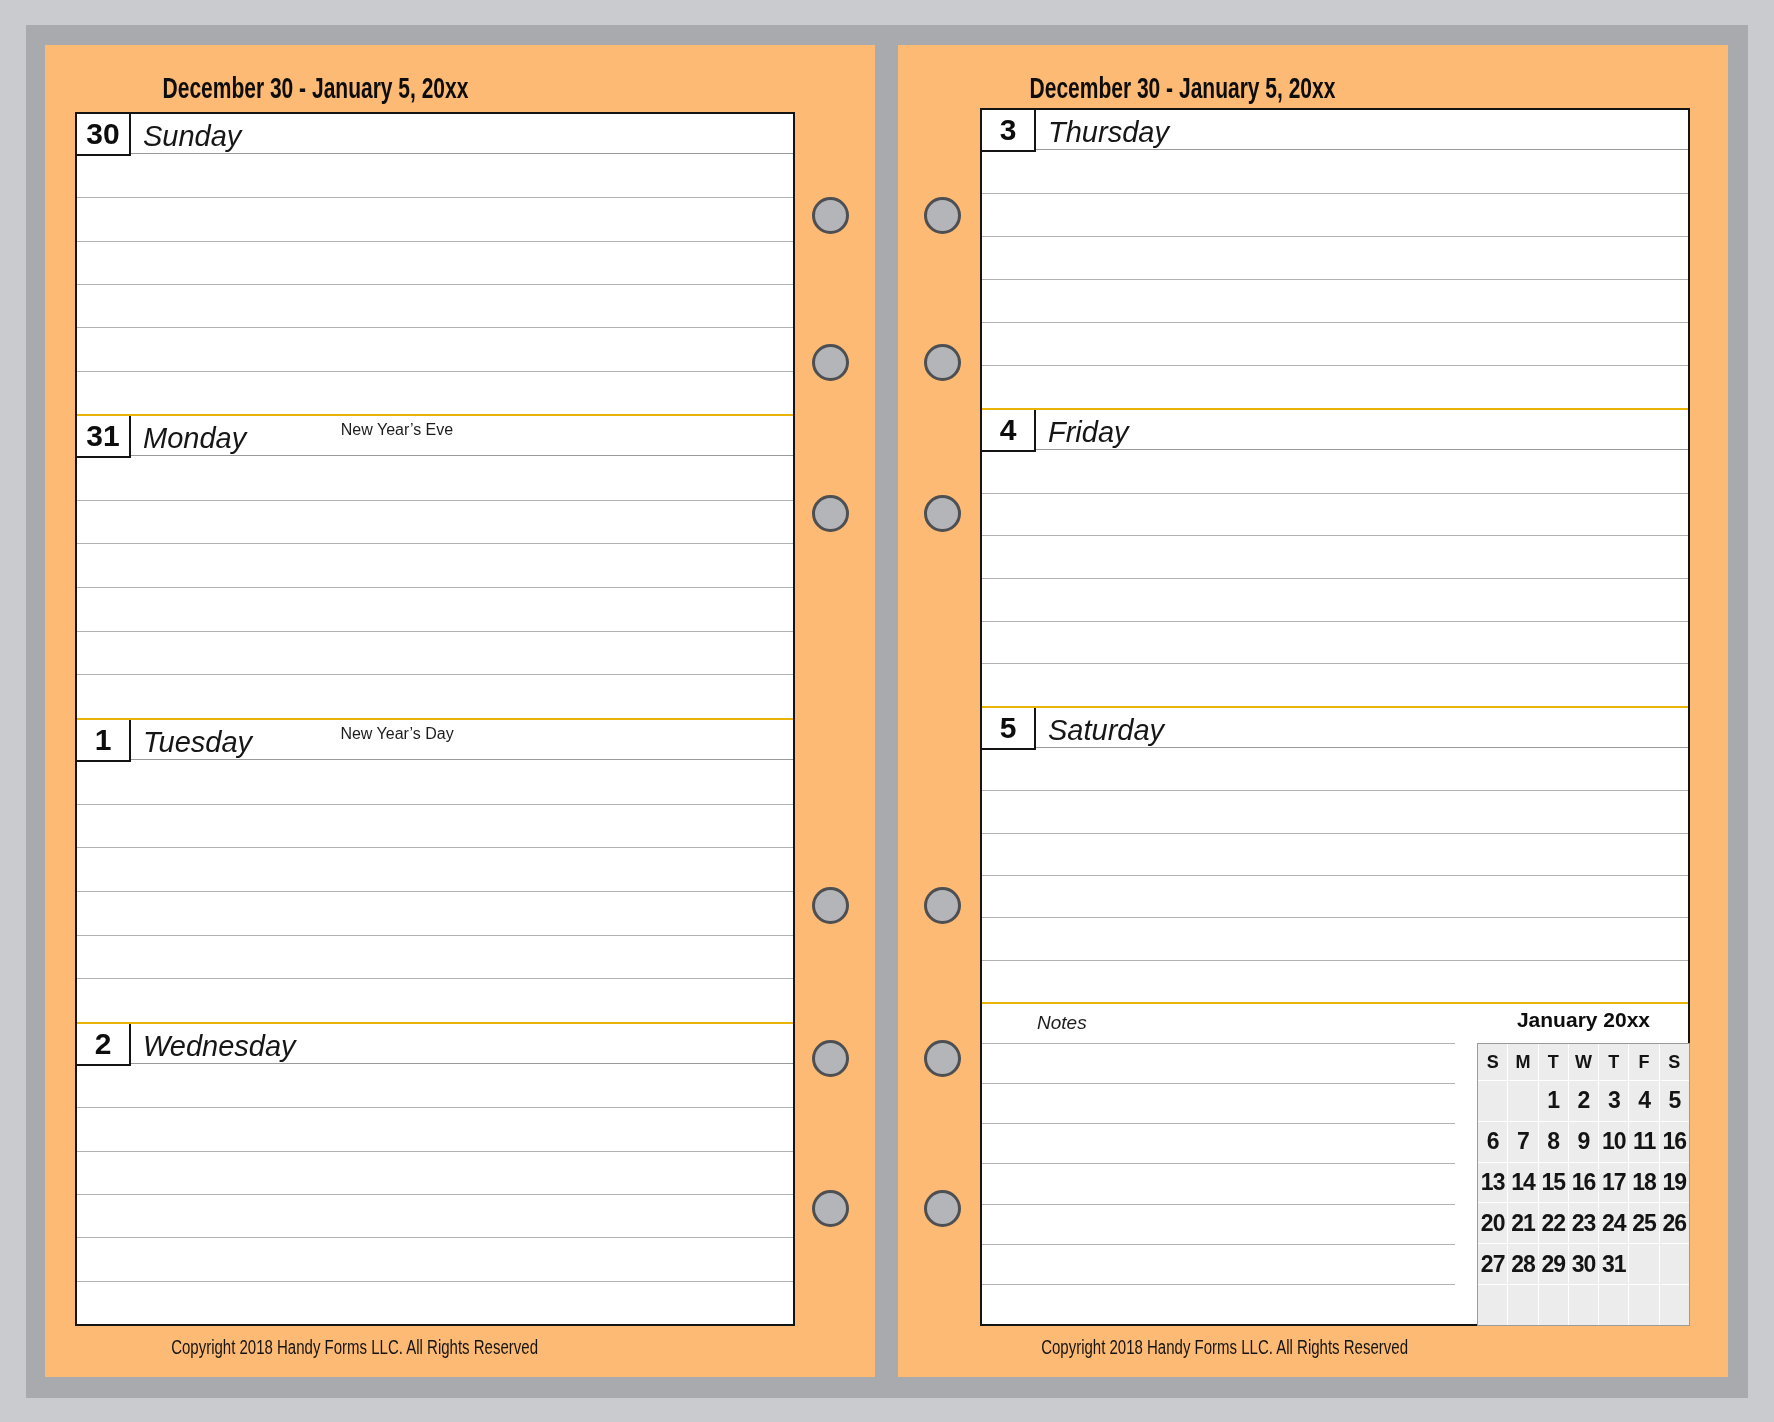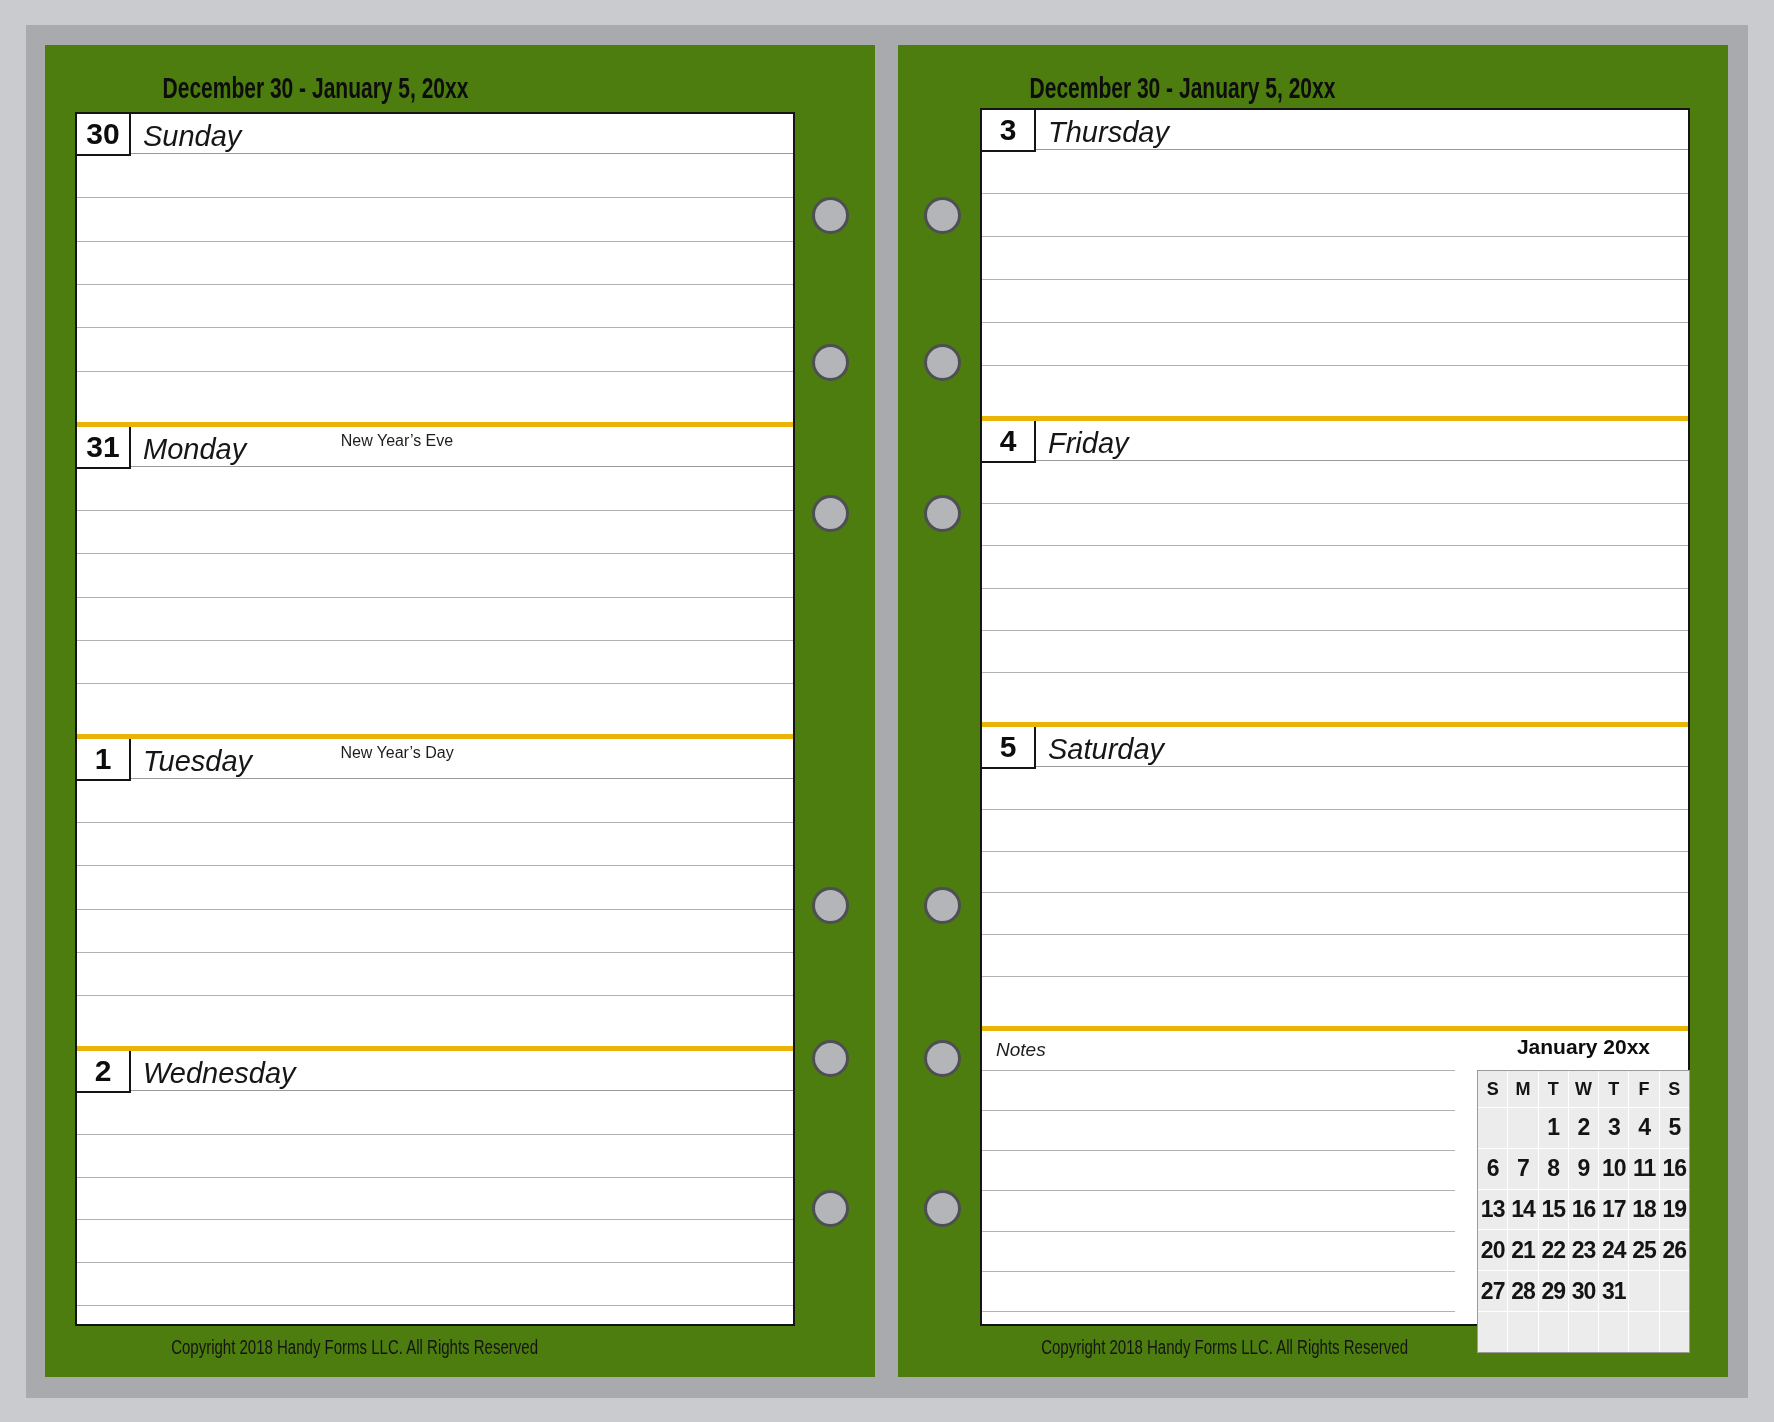--- a/index.html
+++ b/index.html
@@ -5,38 +5,38 @@
   * { box-sizing: border-box; margin: 0; padding: 0; }
   html,body { width:1774px; height:1422px; }
   body {
     position: relative;
     background: #c9cbce;
     font-family: "Liberation Sans", "DejaVu Sans", sans-serif;
     color: #111;
     overflow: hidden;
   }
   .mat { position:absolute; left:26px; top:25px; width:1722px; height:1373px; background:#a8aaae; }
-  .page { position:absolute; top:45px; height:1332px; background:#4d7c0f; }
+  .page { position:absolute; top:45px; height:1332px; background:#fdba74; }
   .page.left  { left:45px;  width:830px; }
   .page.right { left:898px; width:830px; }
 
   .page-title {
     position:absolute; top:26px; height:34px; line-height:34px;
     text-align:center; font-weight:bold; font-size:30px; white-space:nowrap; color:#0d0d0d;
   }
   .page.left  .page-title { left:30px; width:480px; }
   .page.right .page-title { left:54px; width:460px; }
   .condense { display:inline-block; transform:scaleX(0.70); transform-origin:50% 50%; }
 
   .grid { position:absolute; border:2px solid #141414; background:#fff; }
   .page.left  .grid { left:30px; top:67px; width:720px; height:1214px; }
   .page.right .grid { left:82px; top:63px; width:710px; height:1218px; }
 
   .sec { position:relative; width:100%; }
-  .sec.bordered { border-top:5px solid #eab308;margin-top:8px; }
+  .sec.bordered { border-top:2px solid #eab308; }
 
   .day-head { position:relative; height:40px; border-bottom:1px solid #9a9a9a; }
   .day-box {
     position:absolute; left:0; top:0; width:54px; height:42px; z-index:2;
     border-right:2px solid #141414; border-bottom:2px solid #141414; background:#fff;
     display:flex; align-items:center; justify-content:center;
     font-weight:bold; font-size:30px; color:#0d0d0d;
   }
   .day-name { position:absolute; left:66px; top:2px; line-height:40px; font-size:29px; color:#161616; white-space:nowrap;font-style:italic; }
   .holiday  { position:absolute; left:200px; width:240px; top:5px; text-align:center; font-size:16px; color:#1d1d1d; white-space:nowrap; }
@@ -199,21 +199,21 @@
       <div class="rows">
         <div></div>
           <div></div>
           <div></div>
           <div></div>
           <div></div>
           <div></div>
       </div>
     </div>
 
-    <div class="sec bordered" style="height:322px;">
+    <div class="sec bordered" style="height:322px;padding-left:41px;">
       <div class="notes-head">
         <div class="notes-label">Notes</div>
       </div>
       <div class="notes-lines">
         <div></div>
           <div></div>
           <div></div>
           <div></div>
           <div></div>
           <div></div>

